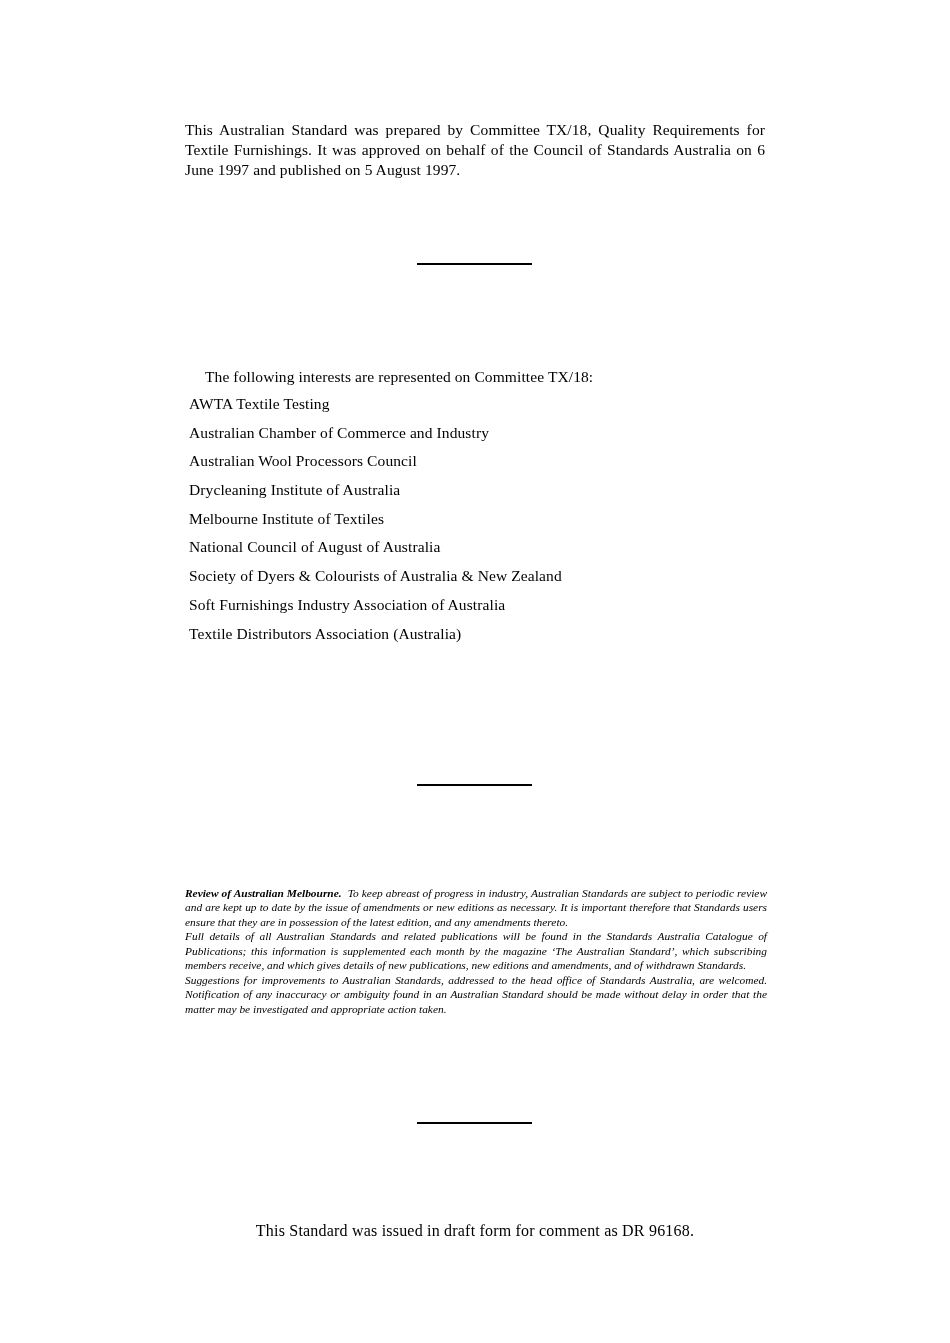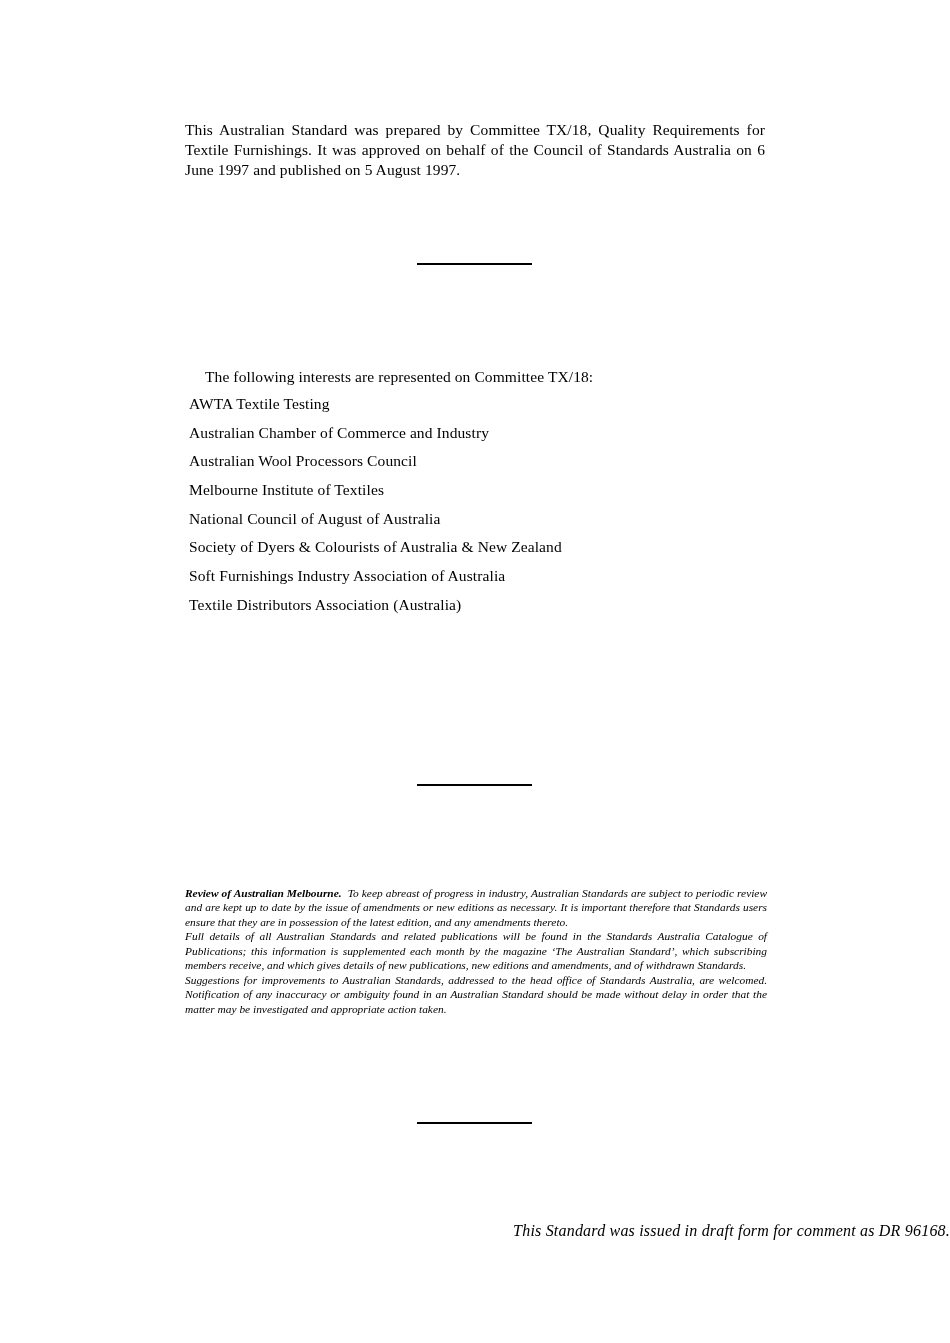--- a/index.html
+++ b/index.html
@@ -95,22 +95,21 @@
     font-weight: bold;
     font-style: italic;
   }
 
   
   .draft-note {
     position: absolute;
     left: 0;
     top: 1222px;
     width: 950px;
-    text-align: right;
-    font-style: italic;
+    text-align: center;
     font-size: 16px;
     letter-spacing: 0.2px;
   }
 </style>
 </head>
 <body>
 
 <div class="page">
 
   <div class="prep-block">
@@ -118,20 +117,21 @@
   </div>
 
   <div class="rule rule-1"></div>
 
   <div class="interests-intro">The following interests are represented on Committee TX/18:</div>
 
   <ul class="interests-list">
     <li>AWTA Textile Testing</li>
     <li>Australian Chamber of Commerce and Industry</li>
     <li>Australian Wool Processors Council</li>
+    <li>Drycleaning Institute of Australia</li>
     <li>Melbourne Institute of Textiles</li>
     <li>National Council of August of Australia</li>
     <li>Society of Dyers &amp; Colourists of Australia &amp; New Zealand</li>
     <li>Soft Furnishings Industry Association of Australia</li>
     <li>Textile Distributors Association (Australia)</li>
   </ul>
 
   <div class="rule rule-2"></div>
 
   <div class="review-block">

